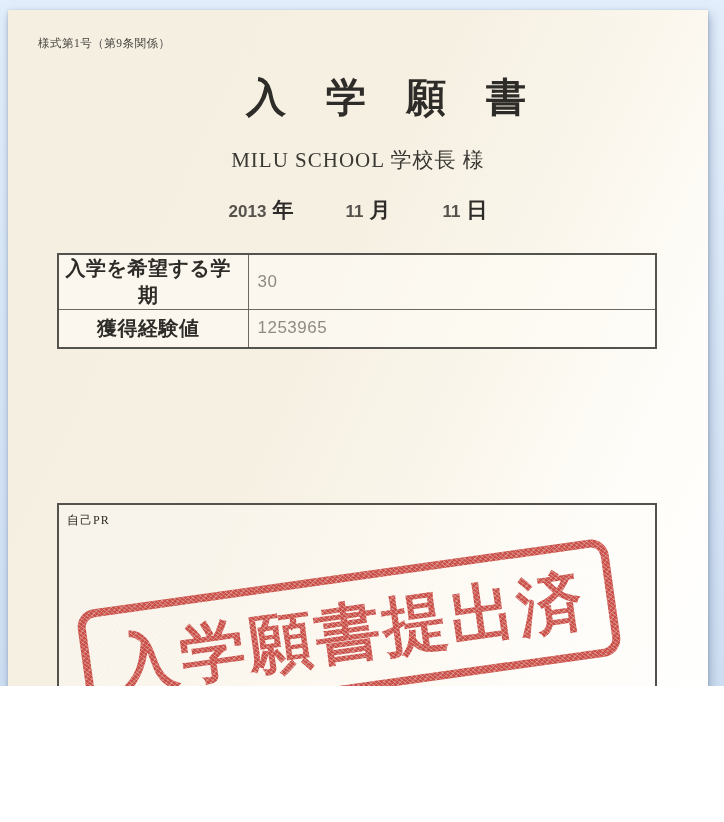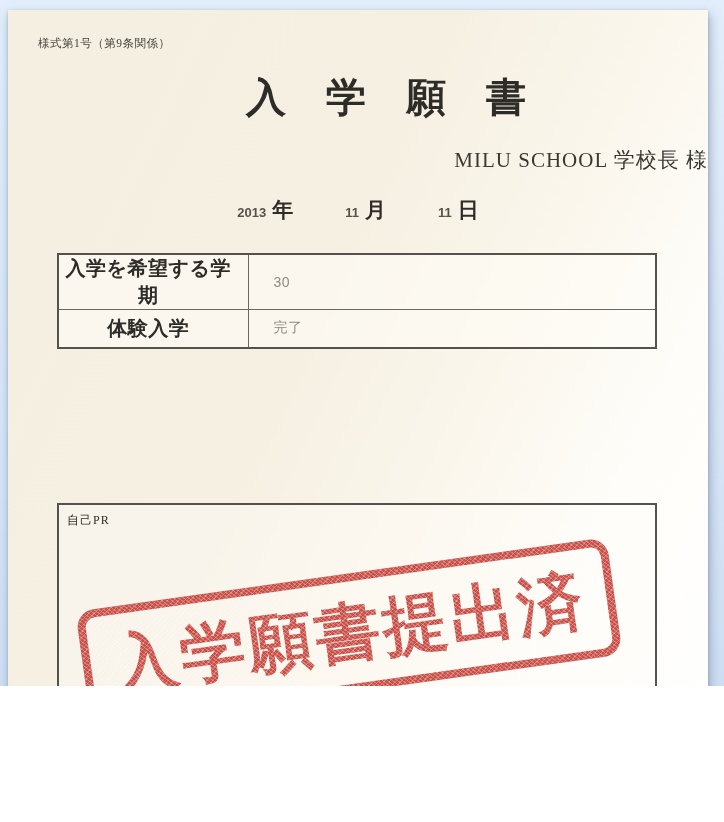--- a/index.html
+++ b/index.html
@@ -22,45 +22,45 @@
     font-size:11.5px; color:#44423d; letter-spacing:0.5px;
   }
 
   .doc-title {
     position:absolute; left:0; top:60px; width:100%;
     text-align:center; font-size:40px; font-weight:bold; color:#2e2c28;margin-left:28px;
   }
 
   .addressee {
     position:absolute; left:0; top:136px; width:100%;
-    text-align:right; font-size:21px; color:#3a3833; letter-spacing:1px;
+    text-align:center; font-size:21px; color:#3a3833; letter-spacing:1px;
   }
 
   .date-line {
     position:absolute; left:0; top:186px; width:100%;
     display:flex; justify-content:center; align-items:baseline; gap:52px;
   }
   .date-seg { display:flex; align-items:baseline; gap:6px; }
-  .date-num { font-family:"Liberation Sans","DejaVu Sans",sans-serif; font-size:13px; font-weight:bold; color:#55524c; }
+  .date-num { font-family:"Liberation Sans","DejaVu Sans",sans-serif; font-size:17px; font-weight:bold; color:#55524c; }
   .date-unit { font-size:21px; font-weight:bold; color:#2e2c28; }
 
   .info-table {
     position:absolute; left:49px; top:243px; width:600px;
     border-collapse:collapse; border:2px solid #54524d;
     background:rgba(255,253,248,0.55);
   }
   .info-table td { border:1px solid #6b6862; height:38px; }
   .cell-label {
     width:190px; text-align:center; padding-right:10px;
     font-size:20px; font-weight:bold; color:#2e2c28; letter-spacing:0.5px;
   }
   .cell-value {
-    padding-left:25px; text-align:left;
+    padding-left:9px; text-align:left;
     font-family:"Liberation Sans","DejaVu Sans",sans-serif;
-    font-size:14px; color:#8f8b84; letter-spacing:0.5px;
+    font-size:17px; color:#8f8b84; letter-spacing:0.5px;
   }
 
   .pr-box {
     position:absolute; left:49px; top:493px; width:600px; height:252px;
     border:2px solid #54524d; background:rgba(255,253,248,0.35);
   }
   .pr-label {
     position:absolute; left:8px; top:7px;
     font-size:12px; color:#2e2c28; letter-spacing:1px;
   }
@@ -108,22 +108,22 @@
       </span>
     </div>
 
     <table class="info-table">
       <tbody>
         <tr>
           <td class="cell-label">入学を希望する学期</td>
           <td class="cell-value">30</td>
         </tr>
         <tr>
-          <td class="cell-label">体験入学</td>
-          <td class="cell-value">完了</td>
+          <td class="cell-label">獲得経験値</td>
+          <td class="cell-value">1253965</td>
         </tr>
       </tbody>
     </table>
 
     <div class="pr-box">
       <div class="pr-label">自己PR</div>
     </div>
 
     <div class="stamp">入学願書提出済</div>
 

